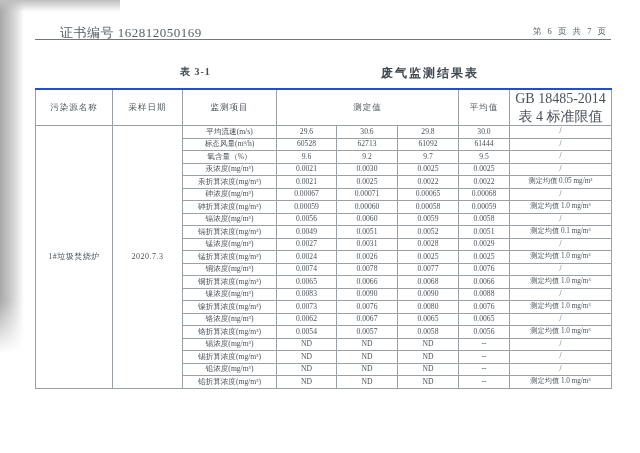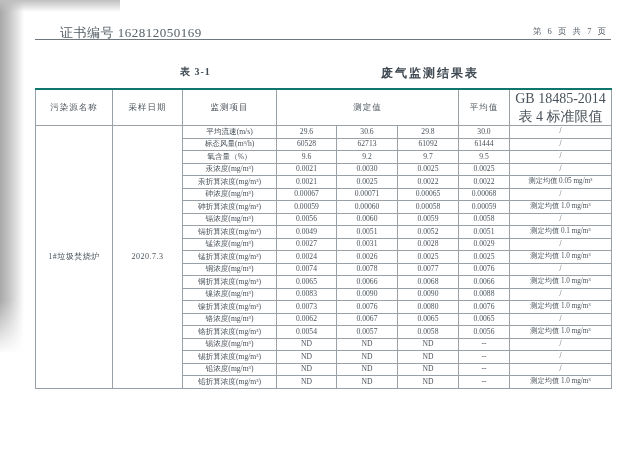--- a/index.html
+++ b/index.html
@@ -47,21 +47,21 @@
   }
   table.results {
     position:absolute; left:35px; top:88px; width:576px;
     border-collapse:collapse; table-layout:fixed;
   }
   table.results th, table.results td {
     border:1px solid #9aa1a6;
     text-align:center; vertical-align:middle;
     padding:0 1px; overflow:hidden; white-space:nowrap;
   }
-  table.results { border-top:2px solid #0f766e; }
+  table.results { border-top:2px solid #1d4ed8; }
   table.results thead th {
     height:28px; font-size:8.5px; font-weight:normal; color:#49525a;
     letter-spacing:1px;
   }
   table.results thead th.std-col { font-size:14px; letter-spacing:0; line-height:1.25; }
   table.results tbody td {
     height:11.5px; font-size:7.6px; color:#49525a; line-height:1;
   }
   table.results td.item-cell { letter-spacing:0; }
   table.results td.limit-cell { font-size:7.2px; }

